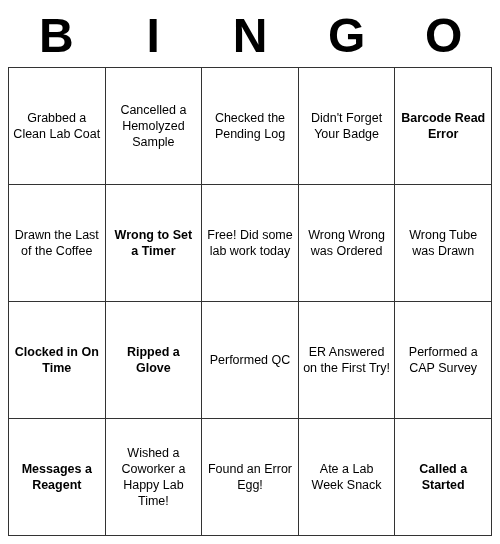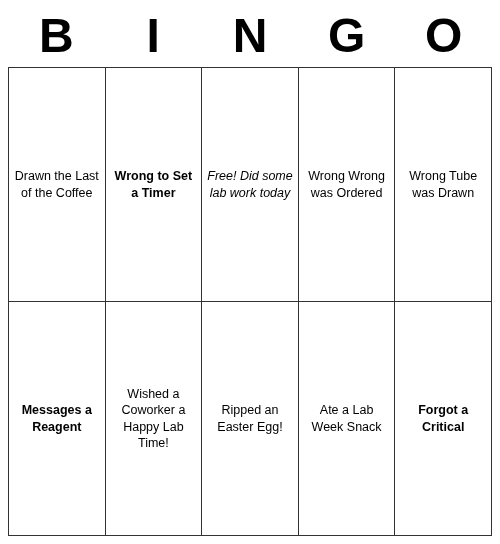--- a/index.html
+++ b/index.html
@@ -41,44 +41,57 @@
       padding: 4px;
       font-size: 12.5px;
       line-height: 1.3;
       font-family: Arial, sans-serif;
     }
     .bold-cell {
       font-weight: bold;
       font-size: 16px;
     }
     .free-cell {
-      font-style: italic;
     }
   </style>
 </head>
 <body>
 
 <div id="bingo-title">
 <span>B</span>
     <span>I</span>
     <span>N</span>
     <span>G</span>
     <span>O</span>
   </div>
 
 <table id="bingo-grid">
   <tbody id="grid-body">
       <tr>
+        <td>Grabbed a Clean Lab Coat</td>
+        <td>Cancelled a Hemolyzed Sample</td>
+        <td>Checked the Pending Log</td>
+        <td>Didn't Forget Your Badge</td>
+        <td class="bold-cell">Barcode Read Error</td>
+      </tr>
+      <tr>
         <td>Drawn the Last of the Coffee</td>
         <td class="bold-cell">Wrong to Set a Timer</td>
         <td class="free-cell">Free! Did some lab work today</td>
         <td>Wrong Wrong was Ordered</td>
         <td>Wrong Tube was Drawn</td>
       </tr>
       <tr>
+        <td class="bold-cell">Clocked in On Time</td>
+        <td class="bold-cell">Ripped a Glove</td>
+        <td>Performed QC</td>
+        <td>ER Answered on the First Try!</td>
+        <td>Performed a CAP Survey</td>
+      </tr>
+      <tr>
         <td class="bold-cell">Messages a Reagent</td>
         <td>Wished a Coworker a Happy Lab Time!</td>
-        <td>Ripped an Easter Egg!</td>
+        <td>Found an Error Egg!</td>
         <td>Ate a Lab Week Snack</td>
-        <td class="bold-cell">Forgot a Critical</td>
+        <td class="bold-cell">Called a Started</td>
       </tr>
     </tbody>
 </table>
 
 </body></html>

